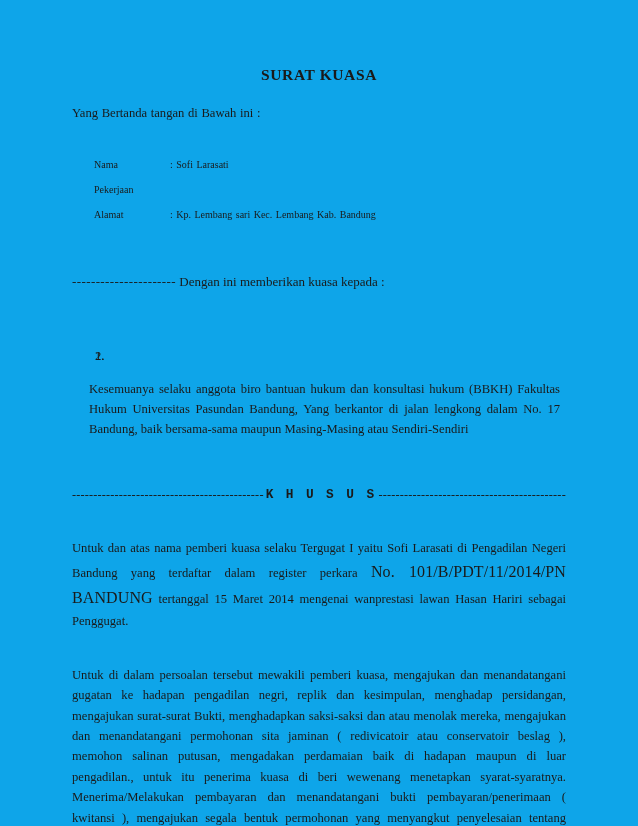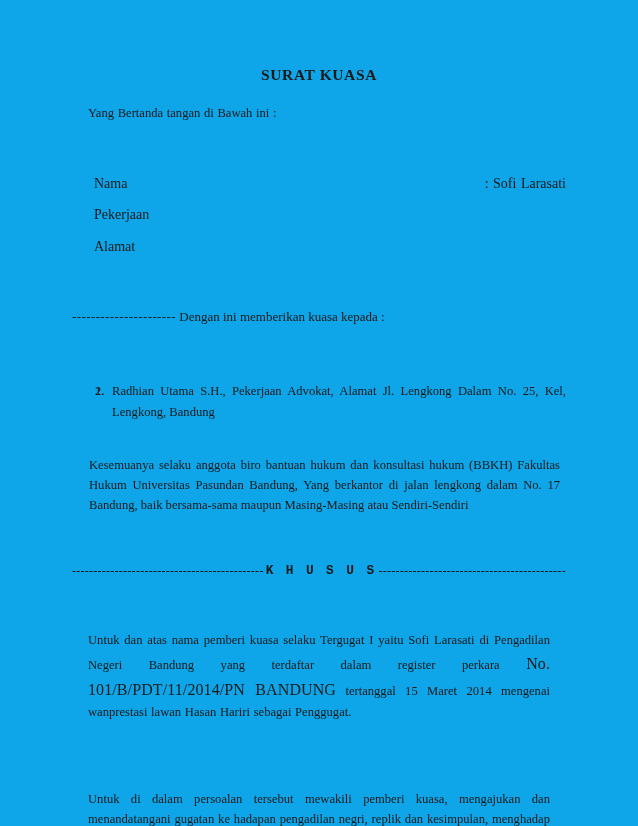--- a/index.html
+++ b/index.html
@@ -39,49 +39,48 @@
     letter-spacing: 0.6px;
     margin: 0 0 18px 0;
     line-height: 1.2;
   }
 
   
   .para {
     font-size: 12.6px;
     line-height: 1.62;
     text-align: justify;
-    margin: 16px;
+    margin: 0;
     word-spacing: 0.5px;
   }
   .para.plain {
     text-align: left;
   }
   .gap-md { height: 20px; }
   .gap-lg { height: 28px; }
   .gap-xl { height: 34px; }
 
   
   .identity {
     margin-left: 22px;
   }
   .id-row {
     display: flex;
-    font-size: 14px;
+    font-size: 10px;
     line-height: 1.6;
     margin-bottom: 9px;
   }
   .id-row:last-child { margin-bottom: 7px; }
   .id-label {
     width: 76px;
     flex: 0 0 76px;
   }
   .id-value {
     flex: 1 1 auto;
     word-spacing: 1px;
-    text-align: right;
   }
 
   
   .lead-line {
     font-size: 13px;
     line-height: 1.62;
   }
   .dash-run {
     letter-spacing: 0.4px;
   }
@@ -159,38 +158,38 @@
     <div class="identity">
       <div class="id-row">
         <span class="id-label">Nama</span>
         <span class="id-value">: Sofi Larasati</span>
       </div>
       <div class="id-row">
         <span class="id-label">Pekerjaan</span>
       </div>
       <div class="id-row">
         <span class="id-label">Alamat</span>
+        <span class="id-value">: Kp. Lembang sari Kec. Lembang Kab. Bandung</span>
       </div>
     </div>
 
     <div class="gap-lg"></div>
 
     <p class="lead-line">
       <span class="dash-run">----------------------</span><span> Dengan ini memberikan kuasa kepada :</span>
     </p>
 
     <div class="gap-lg"></div>
 
     <ol class="num-list">
       <li class="num-item">
         <span class="num-marker">1.</span>
       </li>
       <li class="num-item">
         <span class="num-marker">2.</span>
-        <span>Radhian Utama S.H., Pekerjaan Advokat, Alamat Jl. Lengkong Dalam No. 25, Kel, Lengkong, Bandung</span>
       </li>
     </ol>
 
     <div class="gap-md"></div>
 
     <p class="indent-block">Kesemuanya selaku anggota biro bantuan hukum dan konsultasi hukum (BBKH) Fakultas Hukum Universitas Pasundan Bandung, Yang berkantor di jalan lengkong dalam No. 17 Bandung, baik bersama-sama maupun Masing-Masing atau Sendiri-Sendiri</p>
 
     <div class="gap-xl"></div>
 
     <div class="khusus-line">

